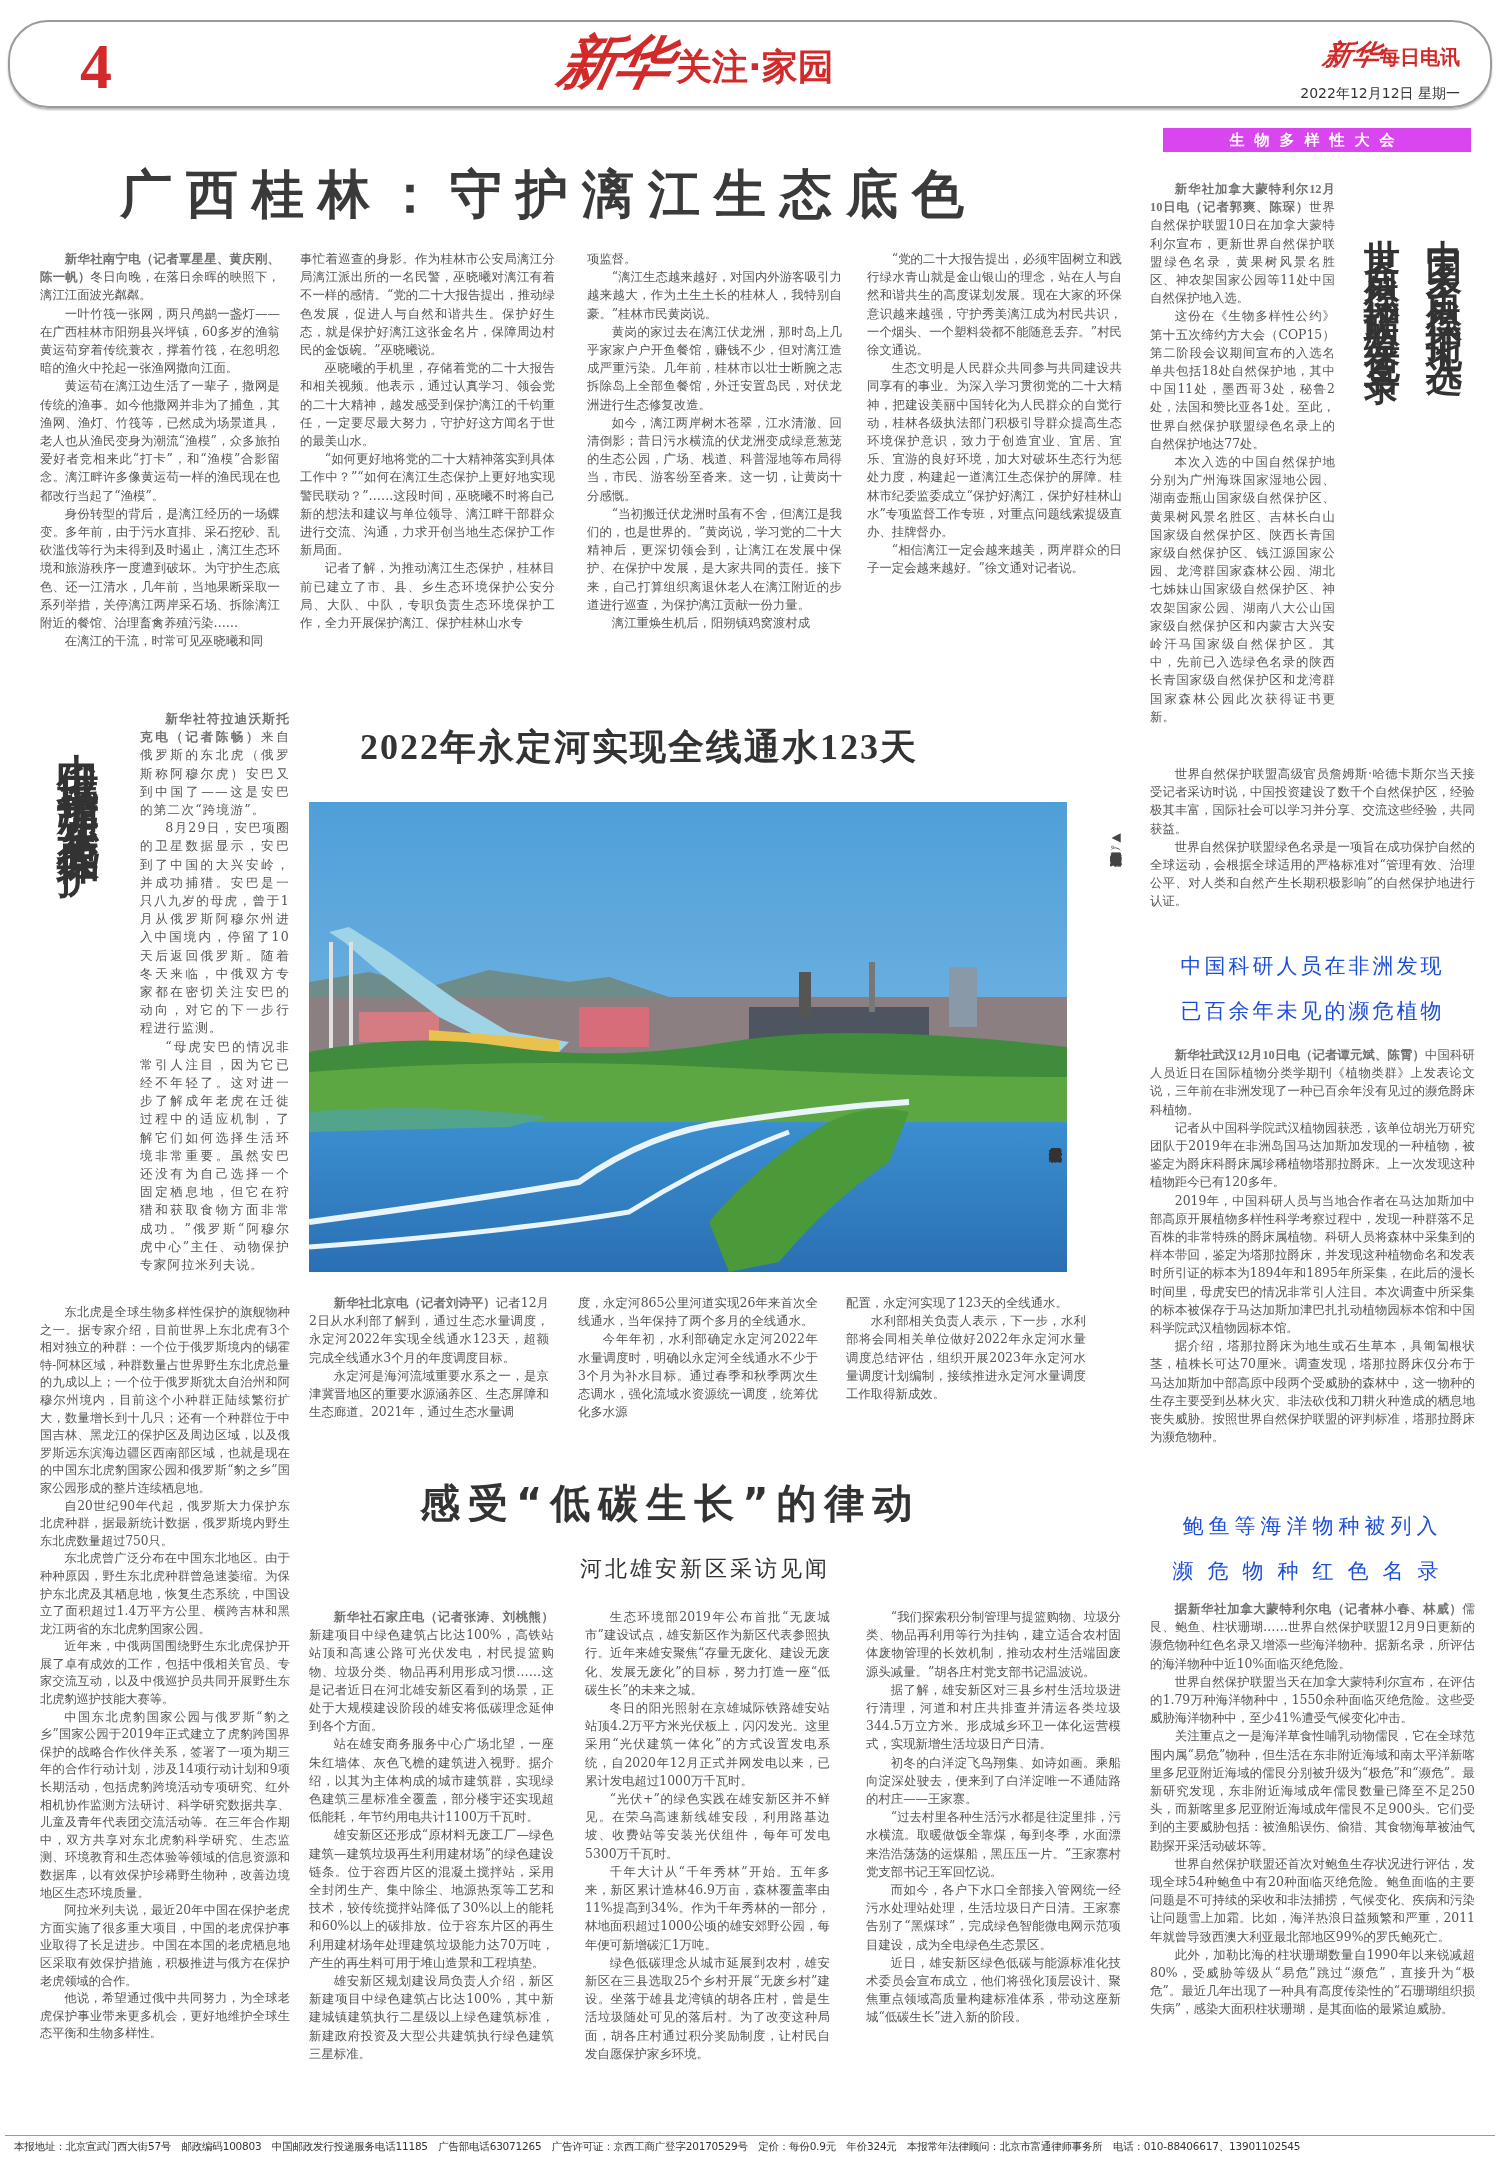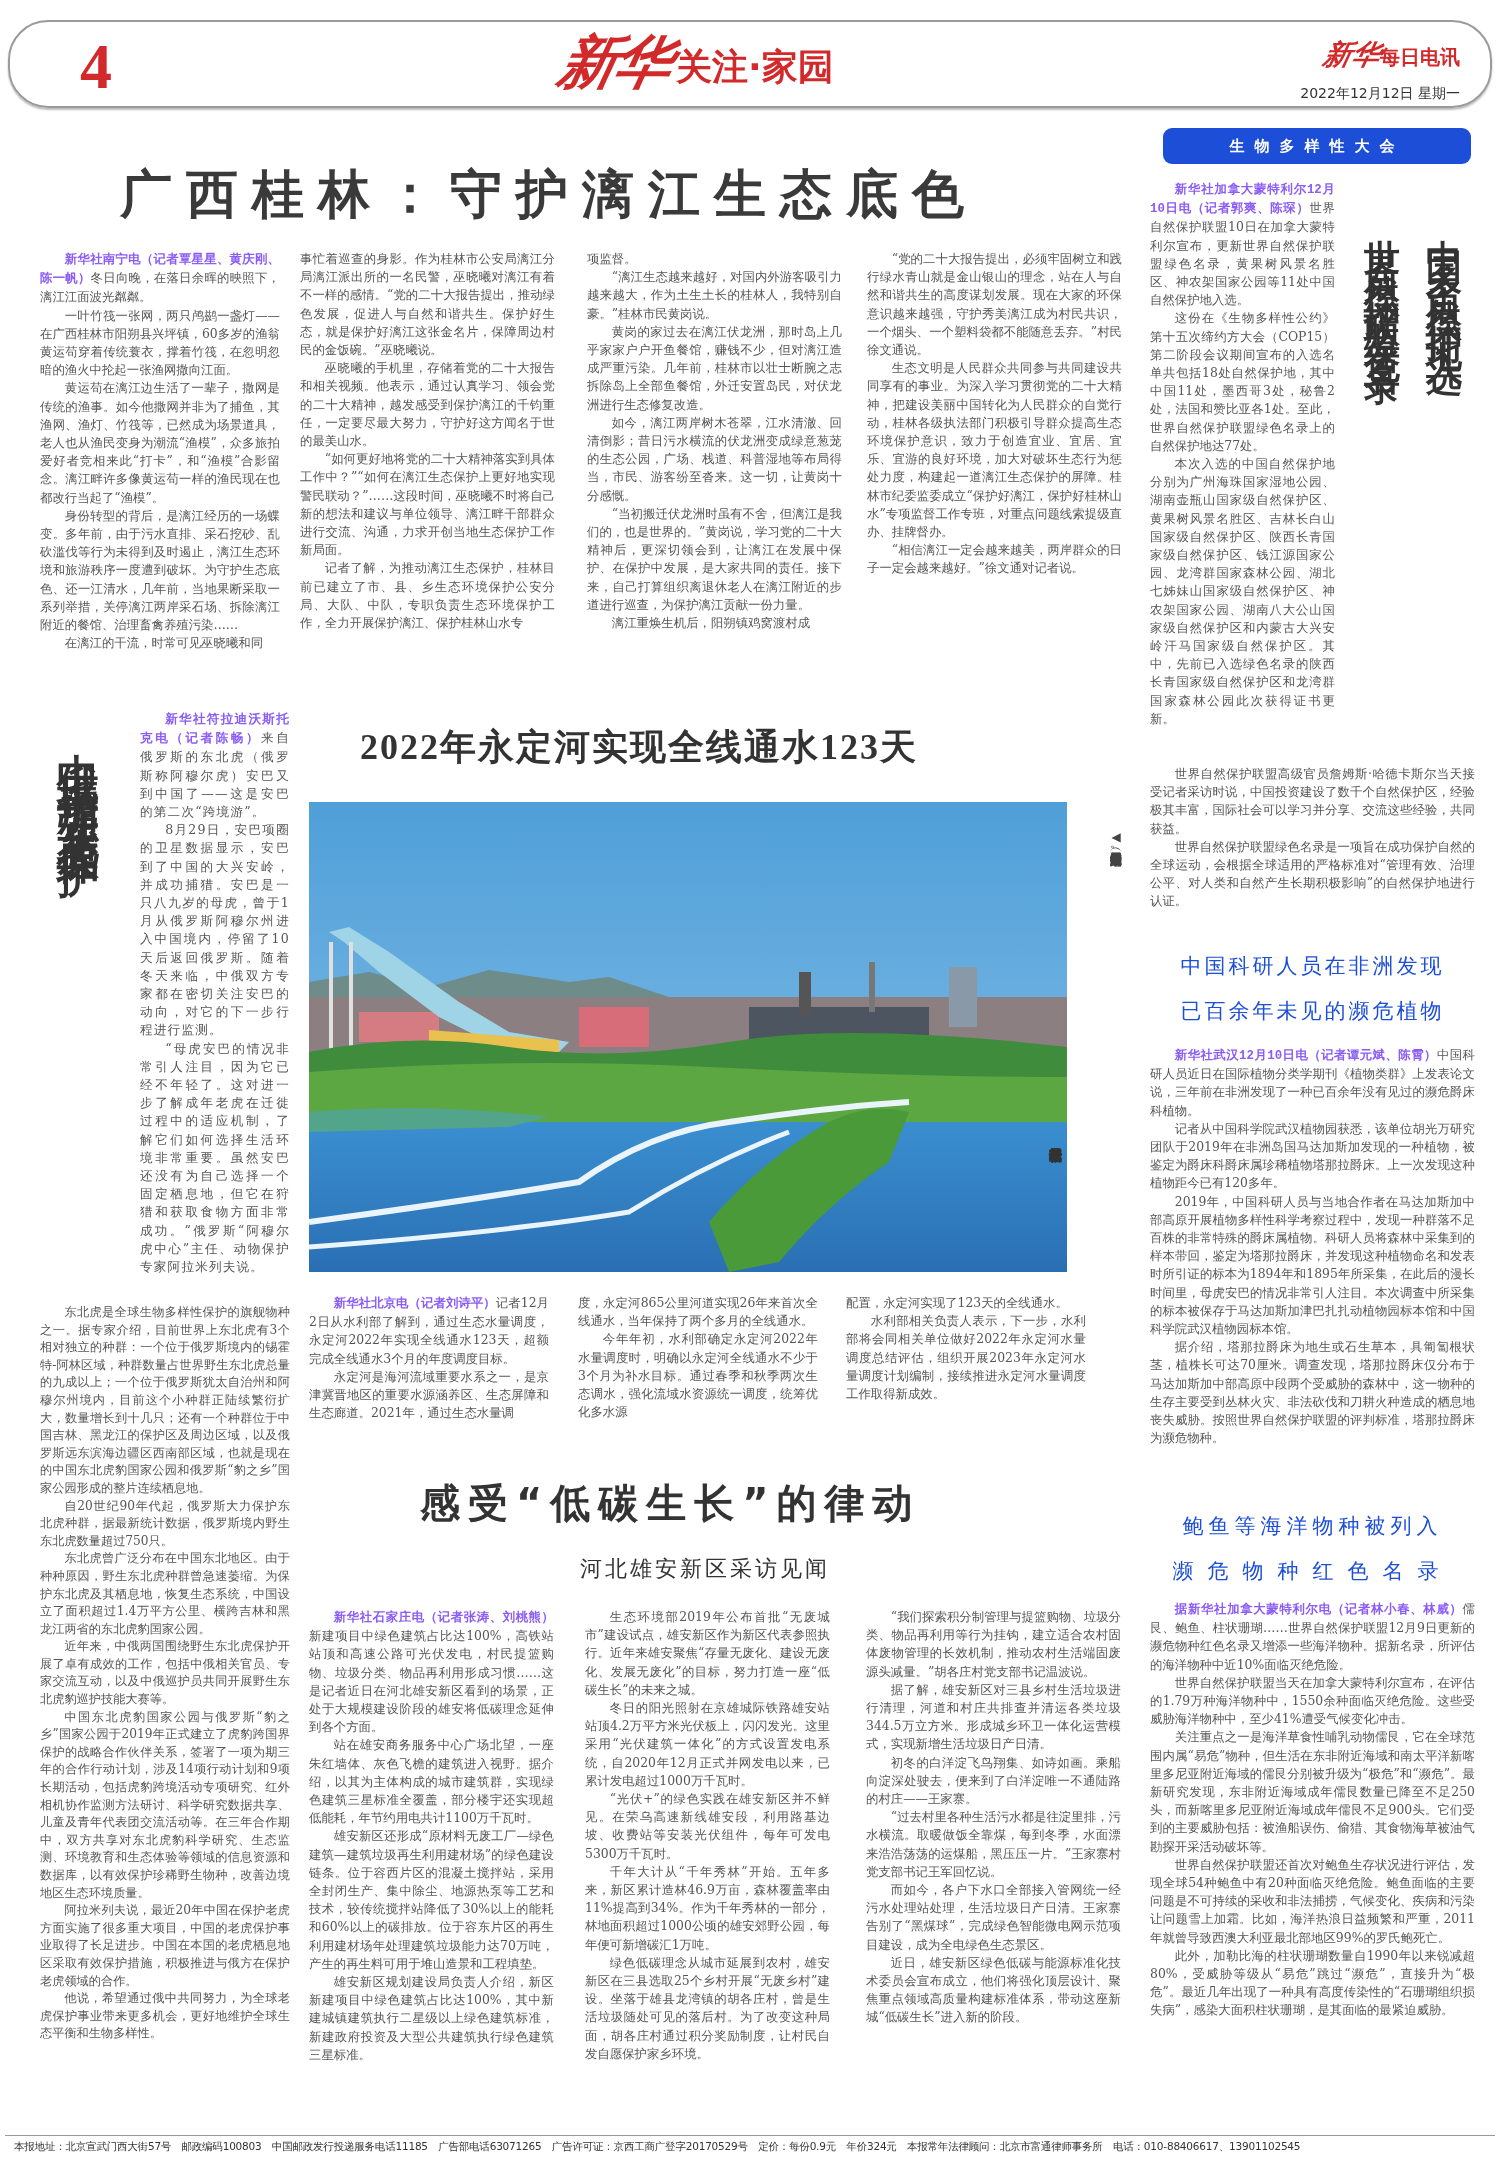--- a/index.html
+++ b/index.html
@@ -11,28 +11,28 @@
   .masthead { left: 8px; top: 20px; width: 1484px; height: 88px; border: 2px solid #9a9a9a; border-radius: 40px; box-shadow: 0 2px 2px #bbb; }
   .page-num { left: 80px; top: 30px; font-family: "Liberation Serif", serif; font-size: 64px; font-weight: bold; color: #d22a2a; }
   .brand { left: 560px; top: 24px; display: flex; align-items: flex-end; }
   .brand-logo { font-family: "DejaVu Serif", serif; font-style: italic; font-size: 58px; font-weight: bold; color: #d22a2a; letter-spacing: -4px; transform: skewX(-12deg); }
   .brand-section { font-family: "DejaVu Sans", sans-serif; font-weight: bold; font-size: 36px; color: #d22a2a; margin-left: 8px; margin-bottom: 10px; }
   .paper-name { right: 40px; top: 36px; text-align: right; }
   .paper-logo { font-family: "DejaVu Serif", serif; font-style: italic; font-weight: bold; font-size: 28px; color: #d22a2a; display:inline-block; transform: skewX(-12deg); }
   .paper-title { font-family: Liberation Mono, monospace; font-weight: bold; font-size: 20px; color: #d22a2a; }
   .paper-date { font-family: "DejaVu Sans", sans-serif; font-size: 14px; color: #333; margin-top: 11px; }
 
-  .tag-bar { left: 1163px; top: 128px; width: 308px; height: 36px; background: #1d4ed8; color: #fff; font-family: "DejaVu Sans", sans-serif; font-weight: bold; font-size: 15px; letter-spacing: 10px; display: flex; align-items: center; justify-content: center; border-radius: 9px; }
+  .tag-bar { left: 1163px; top: 128px; width: 308px; height: 24px; background: #d946ef; color: #fff; font-family: "DejaVu Sans", sans-serif; font-weight: bold; font-size: 15px; letter-spacing: 10px; display: flex; align-items: center; justify-content: center; }
 
   .headline-1 { left: 120px; top: 160px; width: 920px; font-family: "DejaVu Sans", sans-serif; font-weight: bold; font-size: 52px; letter-spacing: 14px; color: #3a3a3a; }
 
   .col { position: absolute; font-size: 12.4px; line-height: 18.2px; text-align: justify; color: #555; }
   .col p { text-indent: 2em; }
   .col p.lead { text-indent: 2em; }
-  .col b { color: #8b5cf6; font-family: Liberation Mono, monospace; }
+  .col b { color: #737373; font-family: Liberation Serif, serif; }
 
   .vhead { position: absolute; writing-mode: vertical-rl; font-family: "DejaVu Serif", serif; font-weight: bold; color: #333; }
 
   .photo { left: 309px; top: 802px; width: 758px; height: 470px; overflow: hidden; }
   .photo svg { width: 100%; height: 100%; display: block; }
 
   .photo-caption { left: 1084px; top: 830px; width: 40px; height: 430px; writing-mode: vertical-rl; font-size: 12px; color: #444; }
   .photo-credit { left: 1046px; top: 1138px; writing-mode: vertical-rl; font-family: "DejaVu Sans", sans-serif; font-weight: bold; font-size: 13px; color: #333; }
 
   .headline-2 { left: 360px; top: 723px; font-size: 36px; font-weight: bold; color: #333; letter-spacing: 2px; font-family: "Liberation Serif", serif; }

